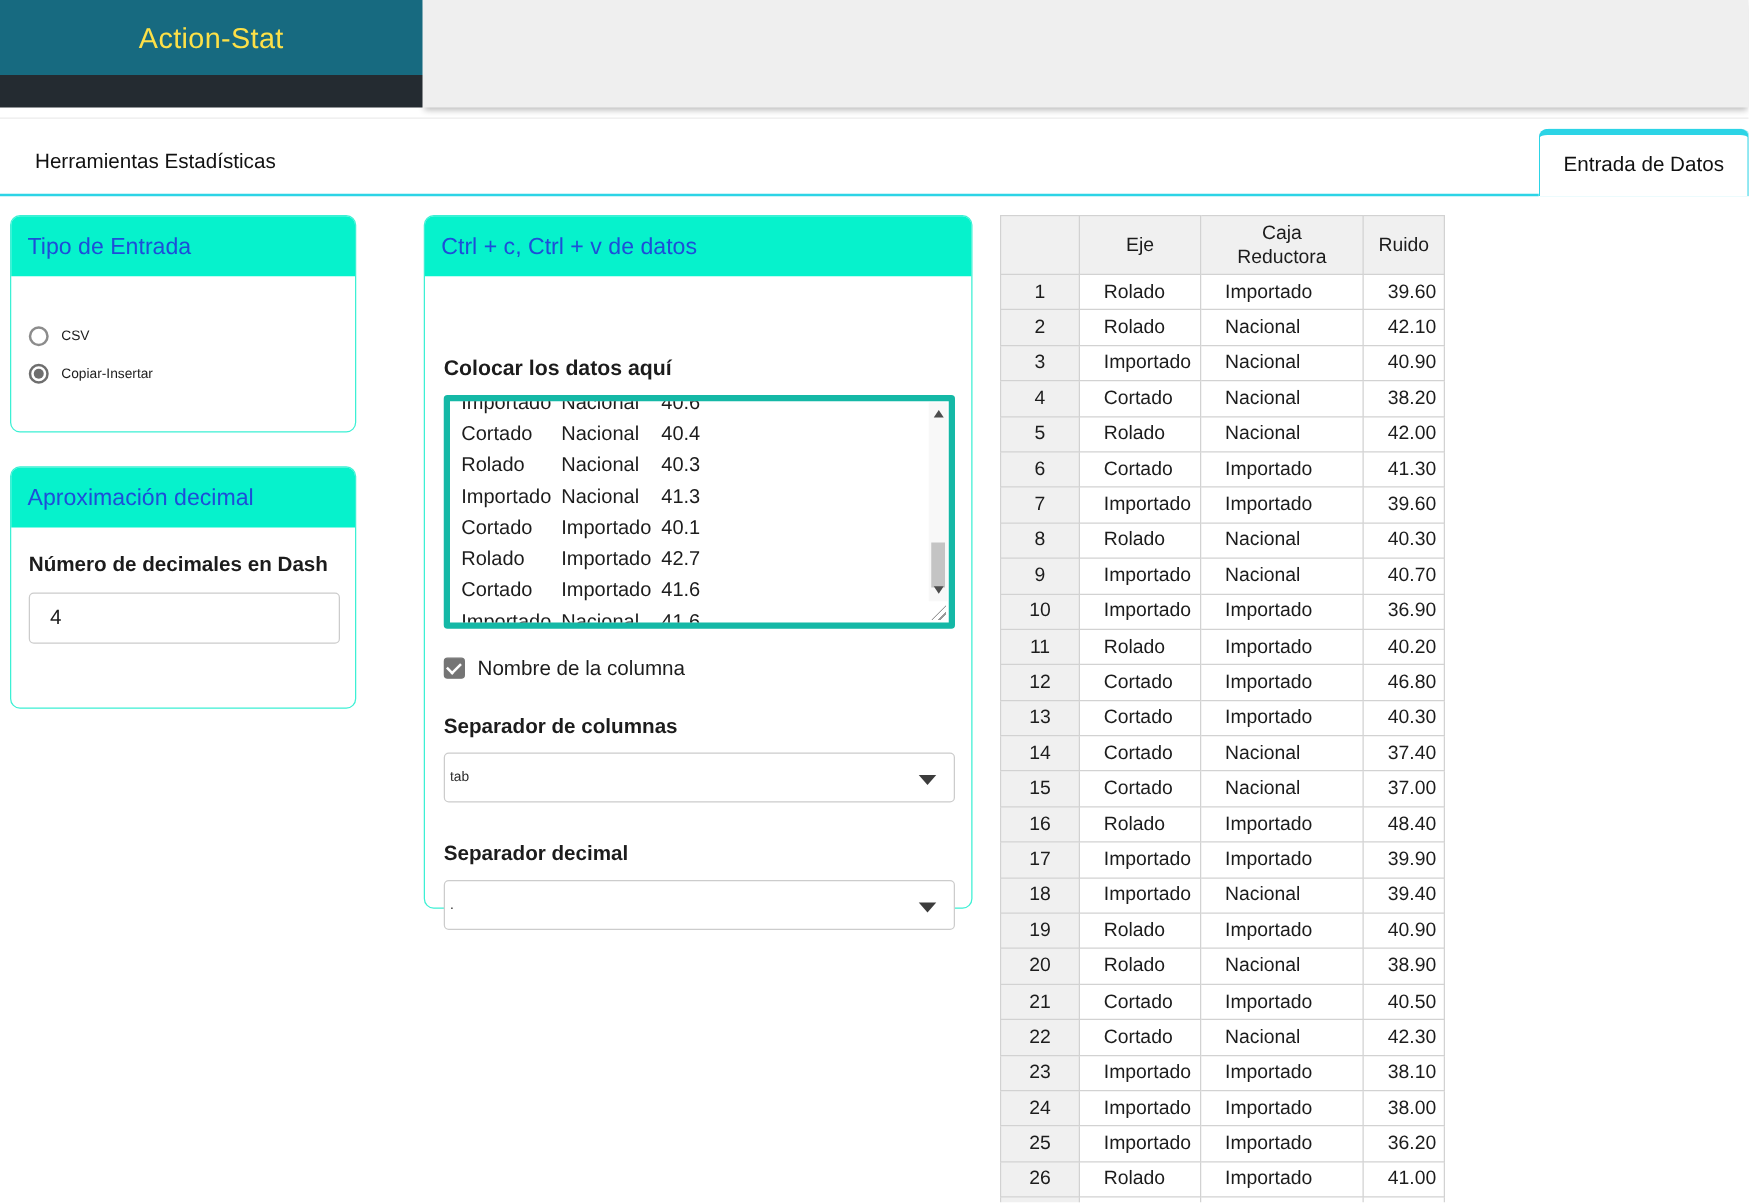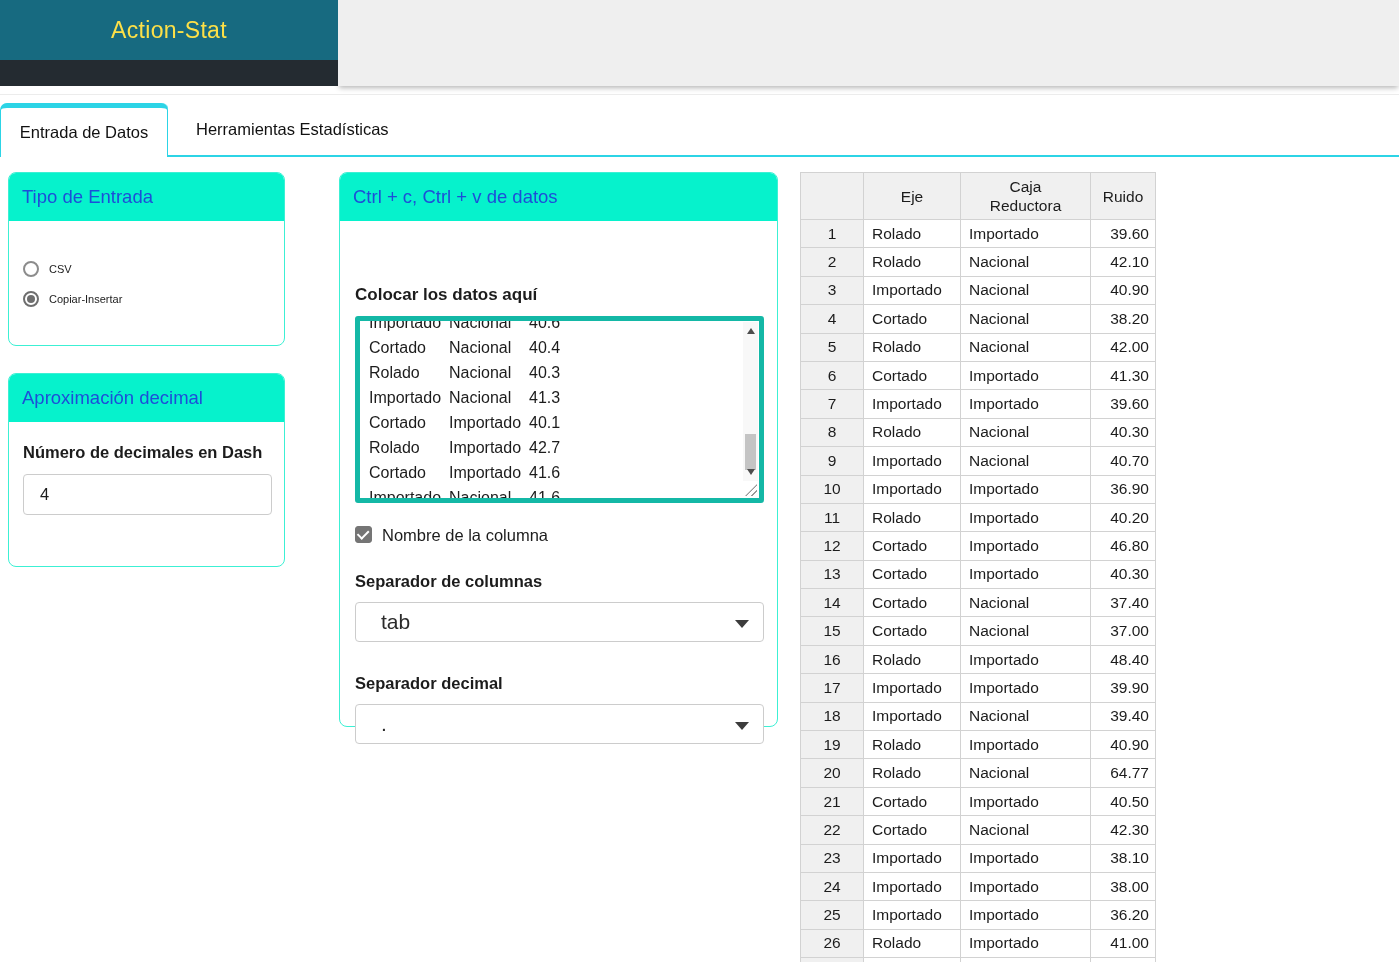--- a/index.html
+++ b/index.html
@@ -127,21 +127,21 @@
     transform: rotate(-45deg) translate(0.5px, -1px);
   }
 
   .sep-label { font-weight: bold; font-size: 16.5px; margin-top: 27px; }
   .dropdown {
     position: relative; margin-top: 11px;
     width: 409px; height: 40px;
     border: 1px solid #cccccc; border-radius: 4px;
     background: #ffffff;
     display: flex; align-items: center;
-    padding-left: 25px; font-size: 21px; color: #2b2b2b;
+    padding-left: 4px; font-size: 11px; color: #2b2b2b;
   }
   .caret {
     position: absolute; right: 14px; top: 17px;
     width: 0; height: 0;
     border-left: 7px solid transparent; border-right: 7px solid transparent;
     border-top: 8px solid #3c3c3c;
   }
 
   
   .table-clip { position: absolute; left: 800px; top: 172px; width: 360px; height: 790px; overflow: hidden; }
@@ -151,46 +151,46 @@
   table.data col.c2 { width: 130px; }
   table.data col.c3 { width: 65px; }
   table.data th {
     background: #f0f0f0; border: 1px solid #d2d2d2;
     font-weight: normal; text-align: center;
     height: 47px; color: #1c1c1c; line-height: 19px;
   }
   table.data th .wrap { display: inline-block; max-width: 84px; }
   table.data td { border: 1px solid #d2d2d2; height: 28.4px; background: #ffffff; }
   table.data td.idx { background: #f0f0f0; text-align: center; }
-  table.data td.txt { text-align: left; padding-left: 8px; }
+  table.data td.txt { text-align: left; padding-left: 19px; }
   table.data td.num { text-align: right; padding-right: 6px; }
   table.data tr.partial td { height: 6px; }
 </style>
 </head>
 <body>
 
 <div class="page">
 
   <div class="header">
     <div class="header-right"></div>
     <div class="brand">
       <div class="brand-teal">
         <span>Action-Stat</span>
       </div>
       <div class="brand-dark"></div>
     </div>
   </div>
   <div class="hairline"></div>
 
   <nav class="tabs">
+    <div class="tab inactive">
+      <span>Herramientas Estadísticas</span>
+    </div>
     <div class="tab active">
       <span>Entrada de Datos</span>
-    </div>
-    <div class="tab inactive">
-      <span>Herramientas Estadísticas</span>
     </div>
   </nav>
 
   <section class="card card-tipo">
     <div class="card-head">Tipo de Entrada</div>
     <div class="radio-body">
       <label class="radio-row">
         <span class="radio"></span>
         <span>CSV</span>
       </label>
@@ -382,21 +382,21 @@
           <tr>
             <td class="idx">19</td>
             <td class="txt">Rolado</td>
             <td class="txt">Importado</td>
             <td class="num">40.90</td>
           </tr>
           <tr>
             <td class="idx">20</td>
             <td class="txt">Rolado</td>
             <td class="txt">Nacional</td>
-            <td class="num">64.77</td>
+            <td class="num">38.90</td>
           </tr>
           <tr>
             <td class="idx">21</td>
             <td class="txt">Cortado</td>
             <td class="txt">Importado</td>
             <td class="num">40.50</td>
           </tr>
           <tr>
             <td class="idx">22</td>
             <td class="txt">Cortado</td>

